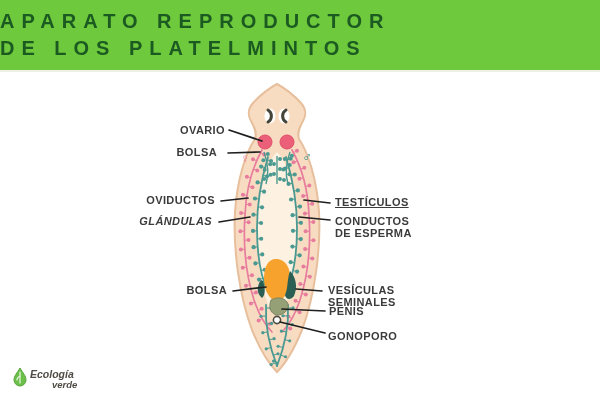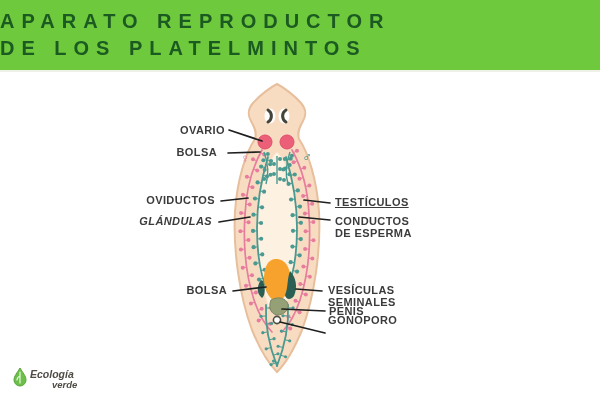--- a/index.html
+++ b/index.html
@@ -27,21 +27,21 @@
   .lbl.right-align{text-align:right;}
   #lbl-ovario{right:375px;top:124px;}
   #lbl-tuba{right:383px;top:146px;}
   #lbl-oviductos{right:385px;top:194px;}
   #lbl-glandulas{right:388px;top:215px;font-style:italic;}
   #lbl-bolsa{right:373px;top:284px;}
   #lbl-testiculos{left:335px;top:196px;text-decoration:underline;}
   #lbl-conductos{left:335px;top:215px;}
   #lbl-vesiculas{left:328px;top:270px;margin-top:14px;}
   #lbl-penis{left:329px;top:305px;}
-  #lbl-gonoporo{left:328px;top:314px;}
+  #lbl-gonoporo{left:328px;top:330px;}
   
   #logo{position:absolute;left:10px;top:362px;width:110px;height:32px;}
 </style>
 </head>
 <body>
 
 <div id="stage">
 
   <div id="header">
     <span class="title-line">APARATO REPRODUCTOR</span>

